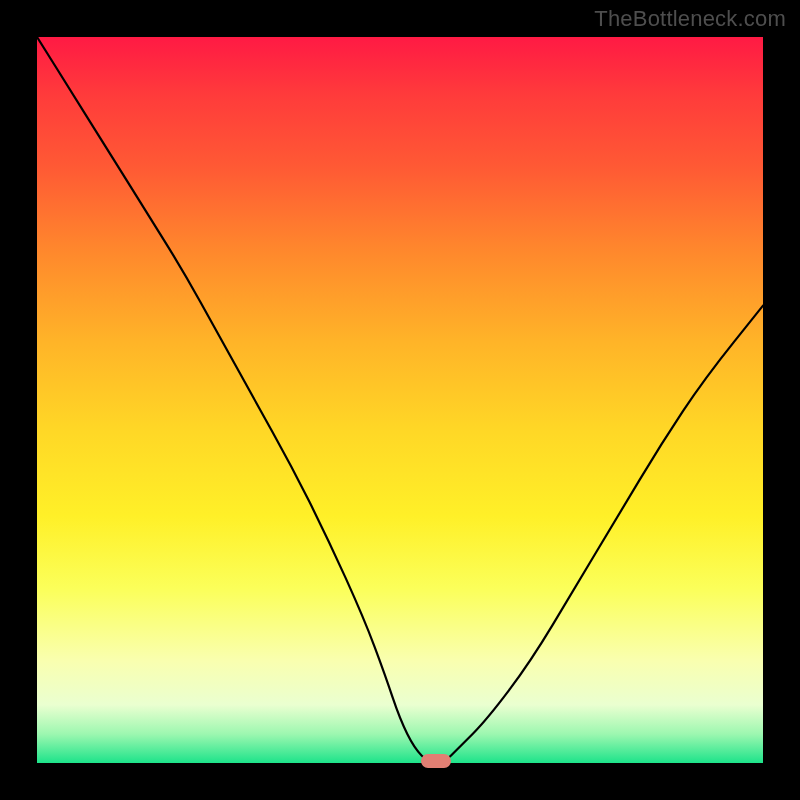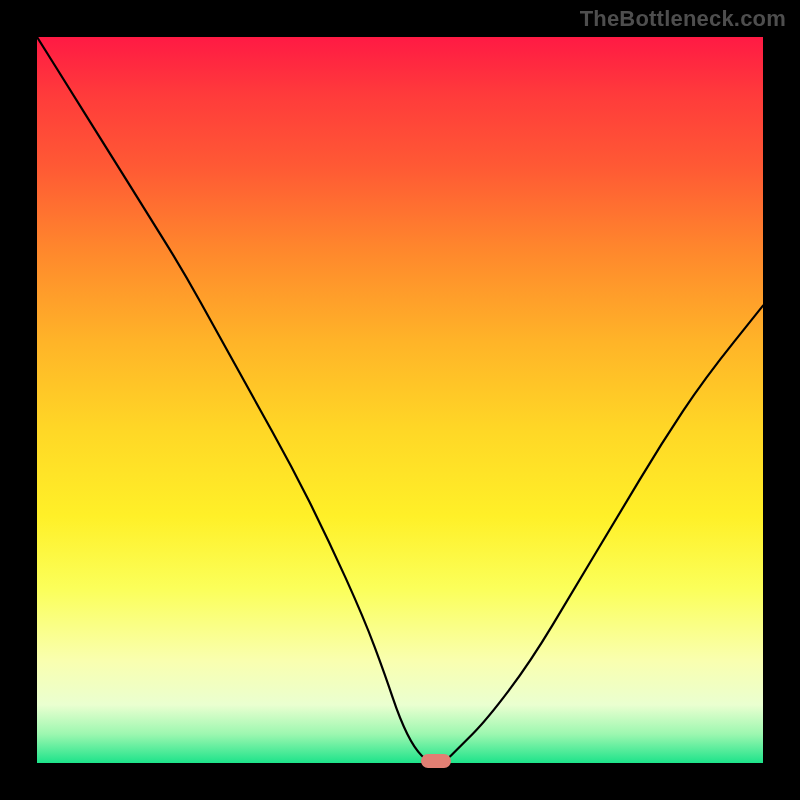--- a/index.html
+++ b/index.html
@@ -15,21 +15,21 @@
     #fff028 66%,
     #fbff5a 76%,
     #f9ffb0 86%,
     #eaffd0 92%,
     #9df7b0 96%,
     #1de38a 100%);
 }
 .curve{position:absolute;left:0;top:0;width:726px;height:726px;pointer-events:none}
 .curve path{stroke:#000;stroke-width:2.2;fill:none;stroke-linecap:round;stroke-linejoin:round}
 .marker{position:absolute;width:30px;height:14px;border-radius:7px;background:#e17f73;transform:translate(-50%,-50%)}
-.watermark{position:absolute;top:6px;right:14px;color:#4e4e4e;font-size:22px;font-weight:700;letter-spacing:.2px}
+.watermark{position:absolute;top:6px;right:14px;color:#4e4e4e;font-size:22px;font-weight:400;letter-spacing:.2px}
 </style>
 </head>
 <body>
 
 <div class="frame">
   <div class="plot">
     <svg class="curve" viewBox="0 0 726 726" preserveAspectRatio="none">
       <path d="M 0.0 0.0 Q 0.0 0.0 18.2 29.0 Q 36.3 58.1 54.5 87.1 Q 72.6 116.2 90.8 145.2 Q 108.9 174.2 127.1 203.3 Q 145.2 232.3 163.4 265.0 Q 181.5 297.7 199.6 330.3 Q 217.8 363.0 235.9 395.7 Q 254.1 428.3 272.3 464.6 Q 290.4 500.9 308.6 540.9 Q 326.7 580.8 337.6 609.8 Q 348.5 638.9 355.7 660.7 Q 363.0 682.4 370.3 697.0 Q 377.5 711.5 384.8 718.7 Q 392.0 726.0 399.3 726.0 Q 406.6 726.0 413.8 718.7 Q 421.1 711.5 435.6 697.0 Q 450.1 682.4 471.9 653.4 Q 493.7 624.4 515.5 588.1 Q 537.2 551.8 559.0 515.5 Q 580.8 479.2 602.6 442.9 Q 624.4 406.6 646.1 373.9 Q 667.9 341.2 697.0 304.9 T 726.0 268.6"></path>
     </svg>
     <div class="marker" style="left: 399.3px; top: 724px; background: rgb(225, 127, 115);"></div>

